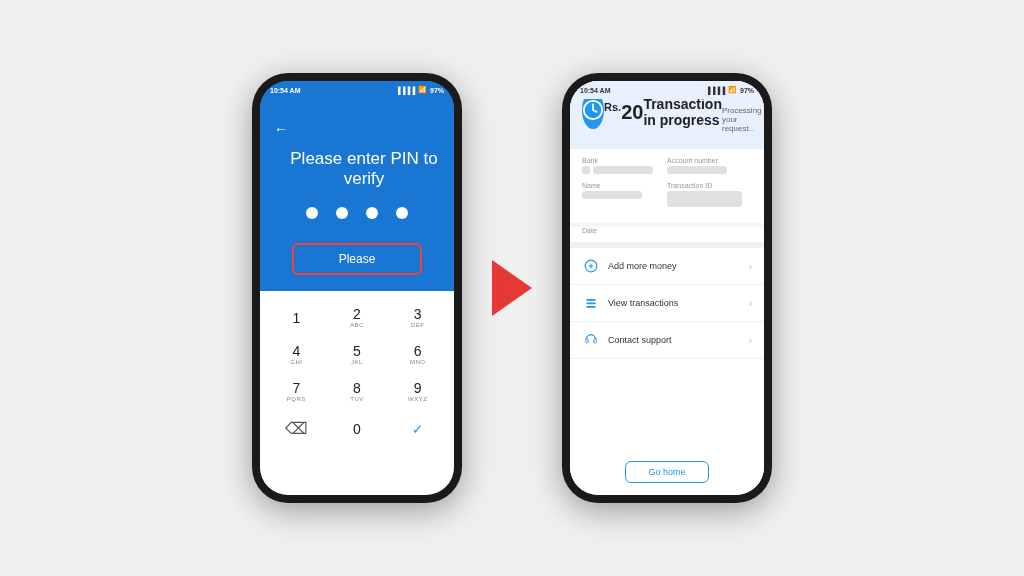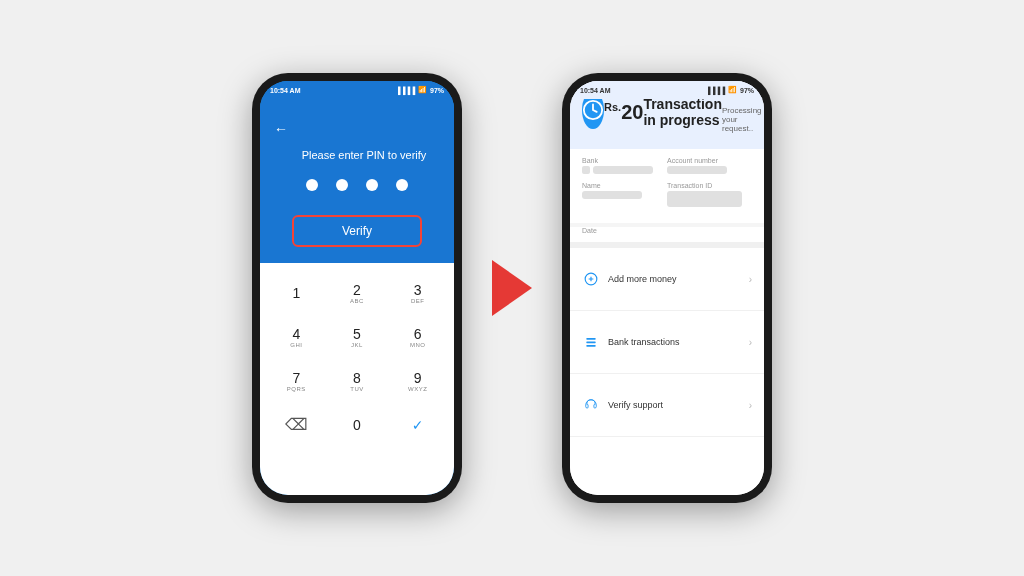--- a/index.html
+++ b/index.html
@@ -89,21 +89,21 @@
     .back-arrow {
       align-self: flex-start;
       color: #fff;
       font-size: 14px;
       margin-bottom: 14px;
       margin-left: 2px;
     }
 
     .pin-title {
       color: #fff;
-      font-size: 11px;
+      font-size: 17px;
       font-weight: 500;
       text-align: center;
       margin-bottom: 18px;
       margin-left: 14px;
     }
 
     .pin-dots {
       display: flex;
       gap: 18px;
       margin-bottom: 20px;
@@ -299,21 +299,21 @@
     }
 
     .action-list {
       background: #fff;
       flex: 1;
     }
 
     .action-item {
       display: flex;
       align-items: center;
-      padding: 22px 12px;
+      padding: 9px 12px;
       border-bottom: 1px solid #f0f0f0;
       cursor: pointer;
     }
 
     .action-icon {
       width: 18px;
       height: 18px;
       margin-right: 8px;
       color: #2196f3;
       font-size: 12px;
@@ -388,21 +388,21 @@
           <div style="height:18px; width:100%;"></div>
           <div class="back-arrow">←</div>
           <div class="pin-title">Please enter PIN to verify</div>
           <div class="pin-dots">
             <div class="pin-dot"></div>
             <div class="pin-dot"></div>
             <div class="pin-dot"></div>
             <div class="pin-dot"></div>
           </div>
           <div class="verify-btn">
-            <span>Verify</span>
+            <span>Please</span>
           </div>
         </div>
 
         <div class="phone1-keypad">
 
           <div class="key">
               <span>1</span>
             </div>
           <div class="key">
               <span>2</span>
@@ -522,31 +522,36 @@
             <span class="action-chevron">›</span>
           </div>
           <div class="action-item">
             <div class="action-icon">
               <svg width="14" height="14" viewBox="0 0 24 24">
                   <rect x="4" y="5" width="16" height="3" rx="1" fill="#2196f3"></rect>
                   <rect x="4" y="11" width="16" height="3" rx="1" fill="#2196f3"></rect>
                   <rect x="4" y="17" width="16" height="3" rx="1" fill="#2196f3"></rect>
                 </svg>
             </div>
-            <span class="action-label">Bank transactions</span>
+            <span class="action-label">View transactions</span>
             <span class="action-chevron">›</span>
           </div>
           <div class="action-item">
             <div class="action-icon">
               <svg width="14" height="14" viewBox="0 0 24 24">
                   <path d="M12 3C7 3 3 7 3 12v3a2 2 0 002 2h1a1 1 0 001-1v-4a1 1 0 00-1-1H5v-1a7 7 0 0114 0v1h-1a1 1 0 00-1 1v4a1 1 0 001 1h1a2 2 0 002-2v-3c0-5-4-9-9-9z" stroke="#2196f3" stroke-width="1.5" fill="none"></path>
                 </svg>
             </div>
-            <span class="action-label">Verify support</span>
+            <span class="action-label">Contact support</span>
             <span class="action-chevron">›</span>
           </div>
         </div>
 
+        <div class="go-home-area">
+          <div class="go-home-btn">
+            <span>Go home</span>
+          </div>
+        </div>
       </div>
     </div>
   </div>
 
 </div>
 
 </body></html>

